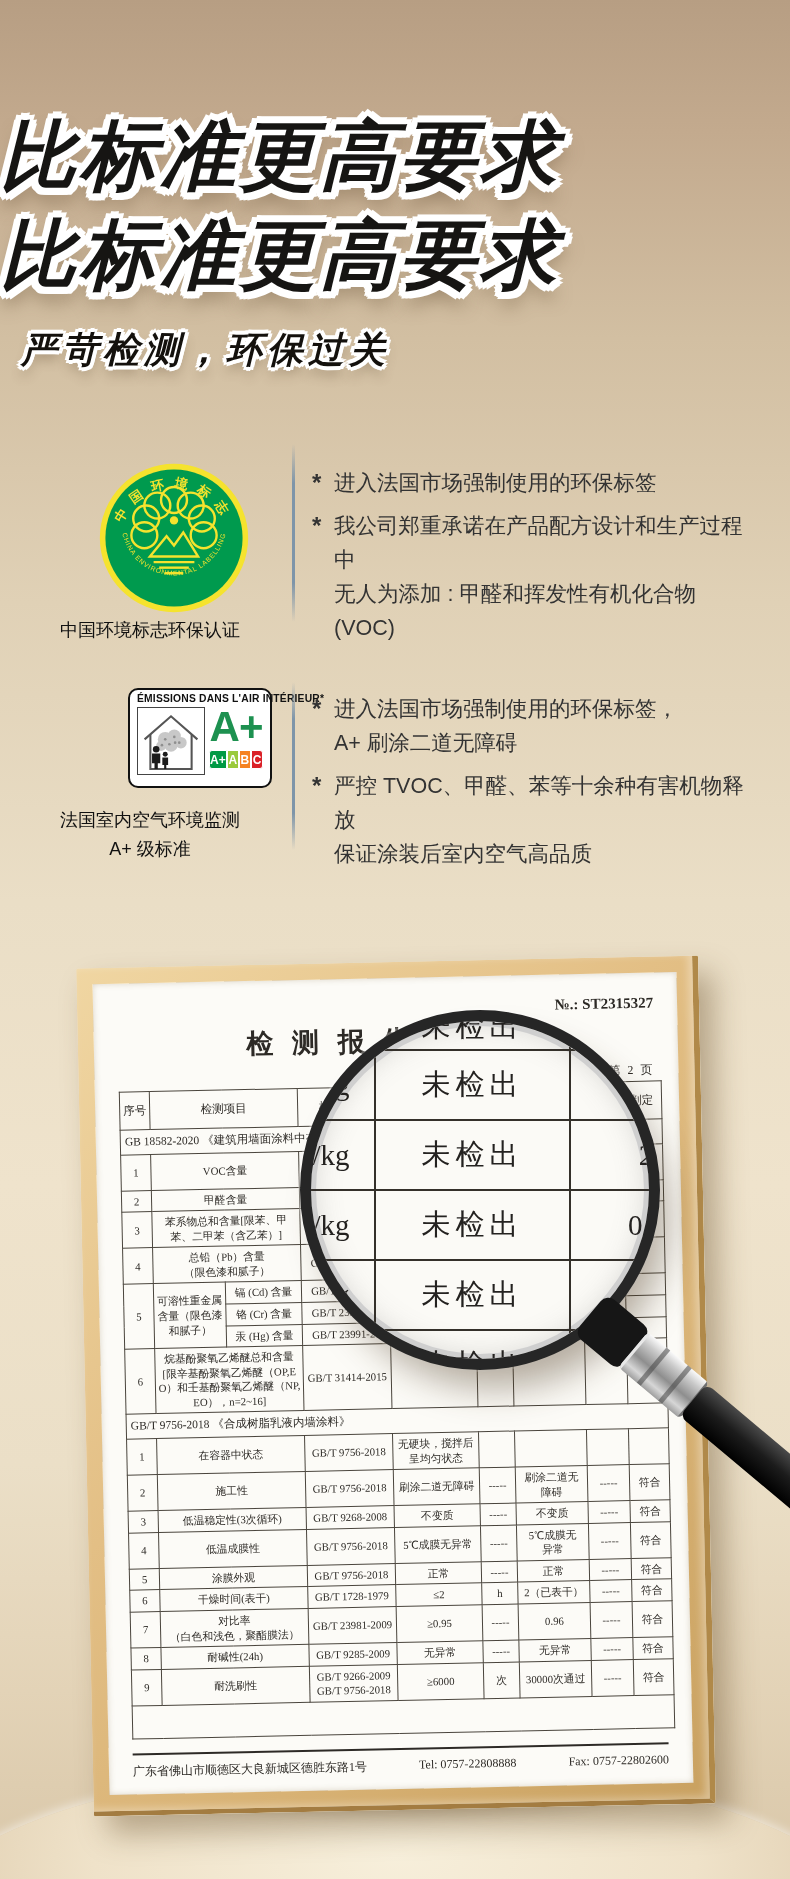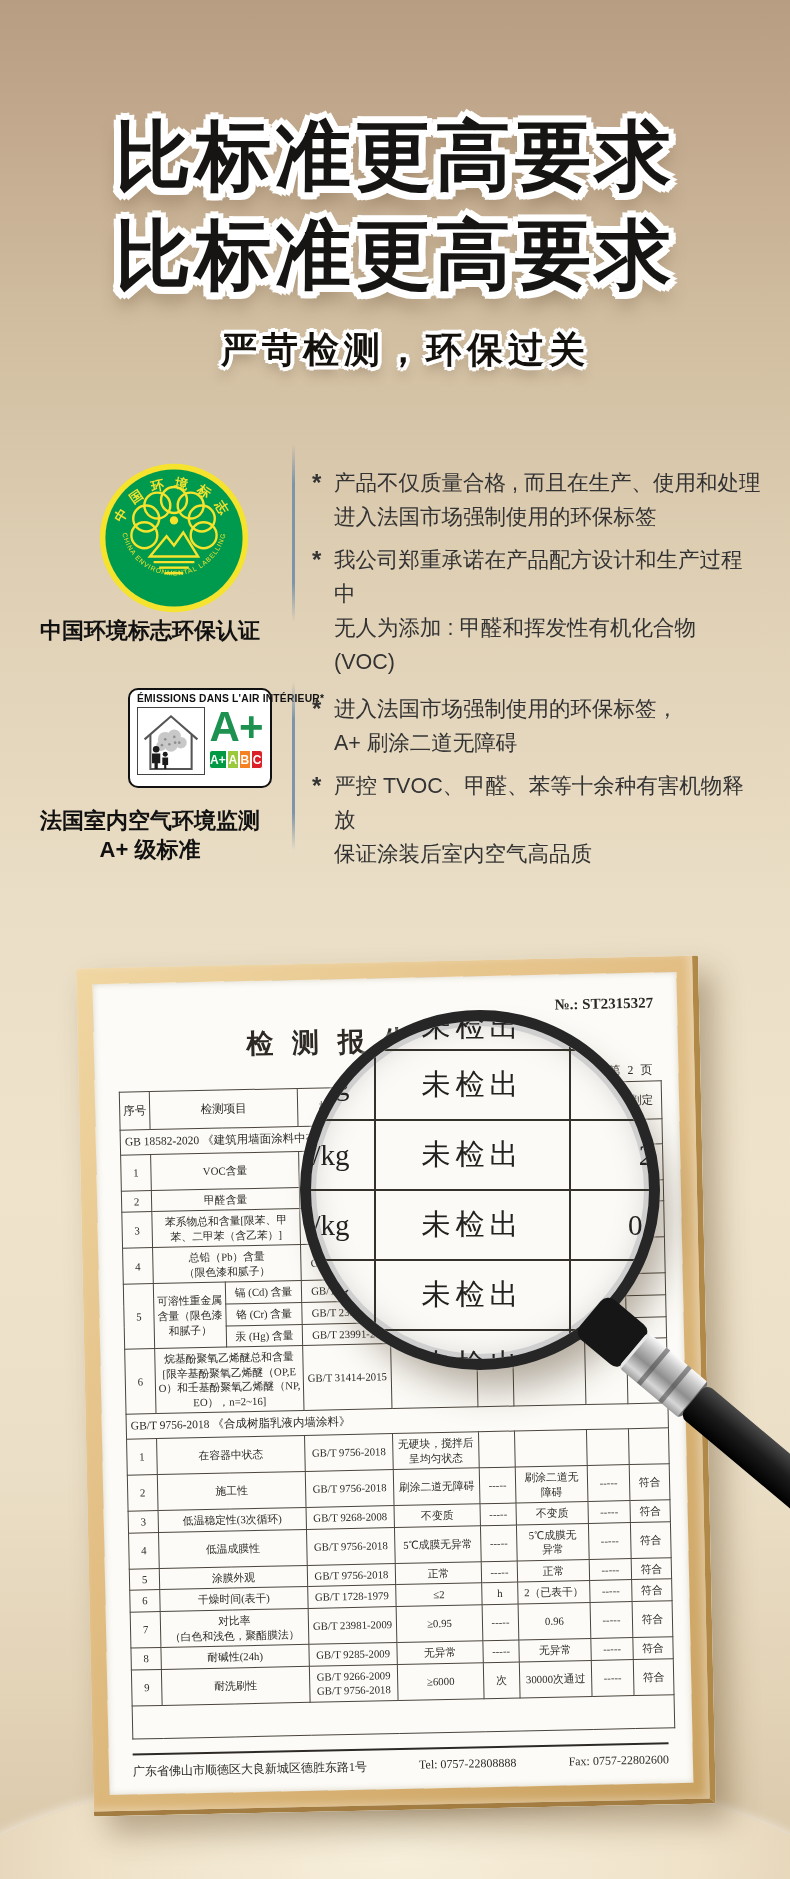--- a/index.html
+++ b/index.html
@@ -7,36 +7,36 @@
     font-family:"Liberation Sans",sans-serif;
     background:linear-gradient(180deg,#b79e83 0%,#c3aa8e 7%,#d2bfa2 18%,#e0d1b6 32%,#eadec6 48%,#efe3cc 63%,#ebdfc7 78%,#e3d3b7 90%,#d9c7a9 100%);}
   
   .pedestal{position:absolute;left:-80px;top:1765px;width:950px;height:320px;border-radius:50%;
     background:radial-gradient(ellipse at 50% 28%,#f7efdb 0%,#efe2c9 45%,#ddcaab 78%,#d2bd9c 100%);
     box-shadow:0 -3px 10px rgba(255,255,255,.5);}
   .frame-shadow{position:absolute;left:110px;top:1762px;width:580px;height:60px;border-radius:50%;
     background:radial-gradient(ellipse,rgba(92,66,34,.42) 0%,rgba(92,66,34,0) 70%);filter:blur(5px);}
 
   
-  .hero{position:absolute;top:106px;left:0;width:100%;text-align:center;}
+  .hero{position:absolute;top:106px;left:0;width:100%;text-align:left;font-style:italic;}
   .hero-line{font-size:76px;font-weight:900;letter-spacing:4px;color:#161513;line-height:99px;
     text-shadow:
       -7px 0 0 #fff,7px 0 0 #fff,0 -7px 0 #fff,0 7px 0 #fff,
       -5px -5px 0 #fff,5px -5px 0 #fff,-5px 5px 0 #fff,5px 5px 0 #fff,
       -7px 4px 0 #fff,7px 4px 0 #fff,-4px 7px 0 #fff,4px 7px 0 #fff,
       0 14px 18px rgba(96,74,48,.55);}
   .hero-sub{margin-top:22px;font-size:36px;font-weight:700;letter-spacing:5px;color:#14110d;
     text-shadow:
       -4px 0 0 #fff,4px 0 0 #fff,0 -4px 0 #fff,0 4px 0 #fff,
       -3px -3px 0 #fff,3px -3px 0 #fff,-3px 3px 0 #fff,3px 3px 0 #fff,
       0 9px 12px rgba(96,74,48,.45); padding-left: 21px;}
 
   
   .cert-left{position:absolute;left:0;width:300px;text-align:center;}
-  .cert-caption{font-size:22px;font-weight:700;color:#111;line-height:29px;}
+  .cert-caption{font-size:18px;font-weight:400;color:#111;line-height:29px;}
   .divider{position:absolute;width:3px;border-radius:2px;
     background:linear-gradient(180deg,rgba(126,149,169,0) 0%,#7e95a9 22%,#7e95a9 78%,rgba(126,149,169,0) 100%);}
   .bullets{position:absolute;left:312px;width:450px;}
   .bullet{display:flex;margin-bottom:9px;}
   .bullet .star{font-size:24px;font-weight:700;color:#333;width:22px;flex:0 0 22px;line-height:34px;}
   .bullet .bl{font-size:21.5px;color:#333;line-height:34px;}
 
   
   .china-logo{position:absolute;left:98px;top:462px;width:152px;height:152px;}
   
@@ -144,21 +144,20 @@
     </g>
   </svg>
   <div class="cert-left" style="top:616px;">
     <div class="cert-caption">中国环境标志环保认证</div>
   </div>
   <div class="divider" style="left:292px;top:444px;height:178px;"></div>
   <div class="bullets" style="top:466px;">
     <div class="bullet">
       <span class="star">*</span>
       <div class="bl">
-        <div>产品不仅质量合格 , 而且在生产、使用和处理</div>
         <div>进入法国市场强制使用的环保标签</div>
       </div>
     </div>
     <div class="bullet">
       <span class="star">*</span>
       <div class="bl">
         <div>我公司郑重承诺在产品配方设计和生产过程中</div>
         <div>无人为添加 : 甲醛和挥发性有机化合物 (VOC)</div>
       </div>
     </div>

